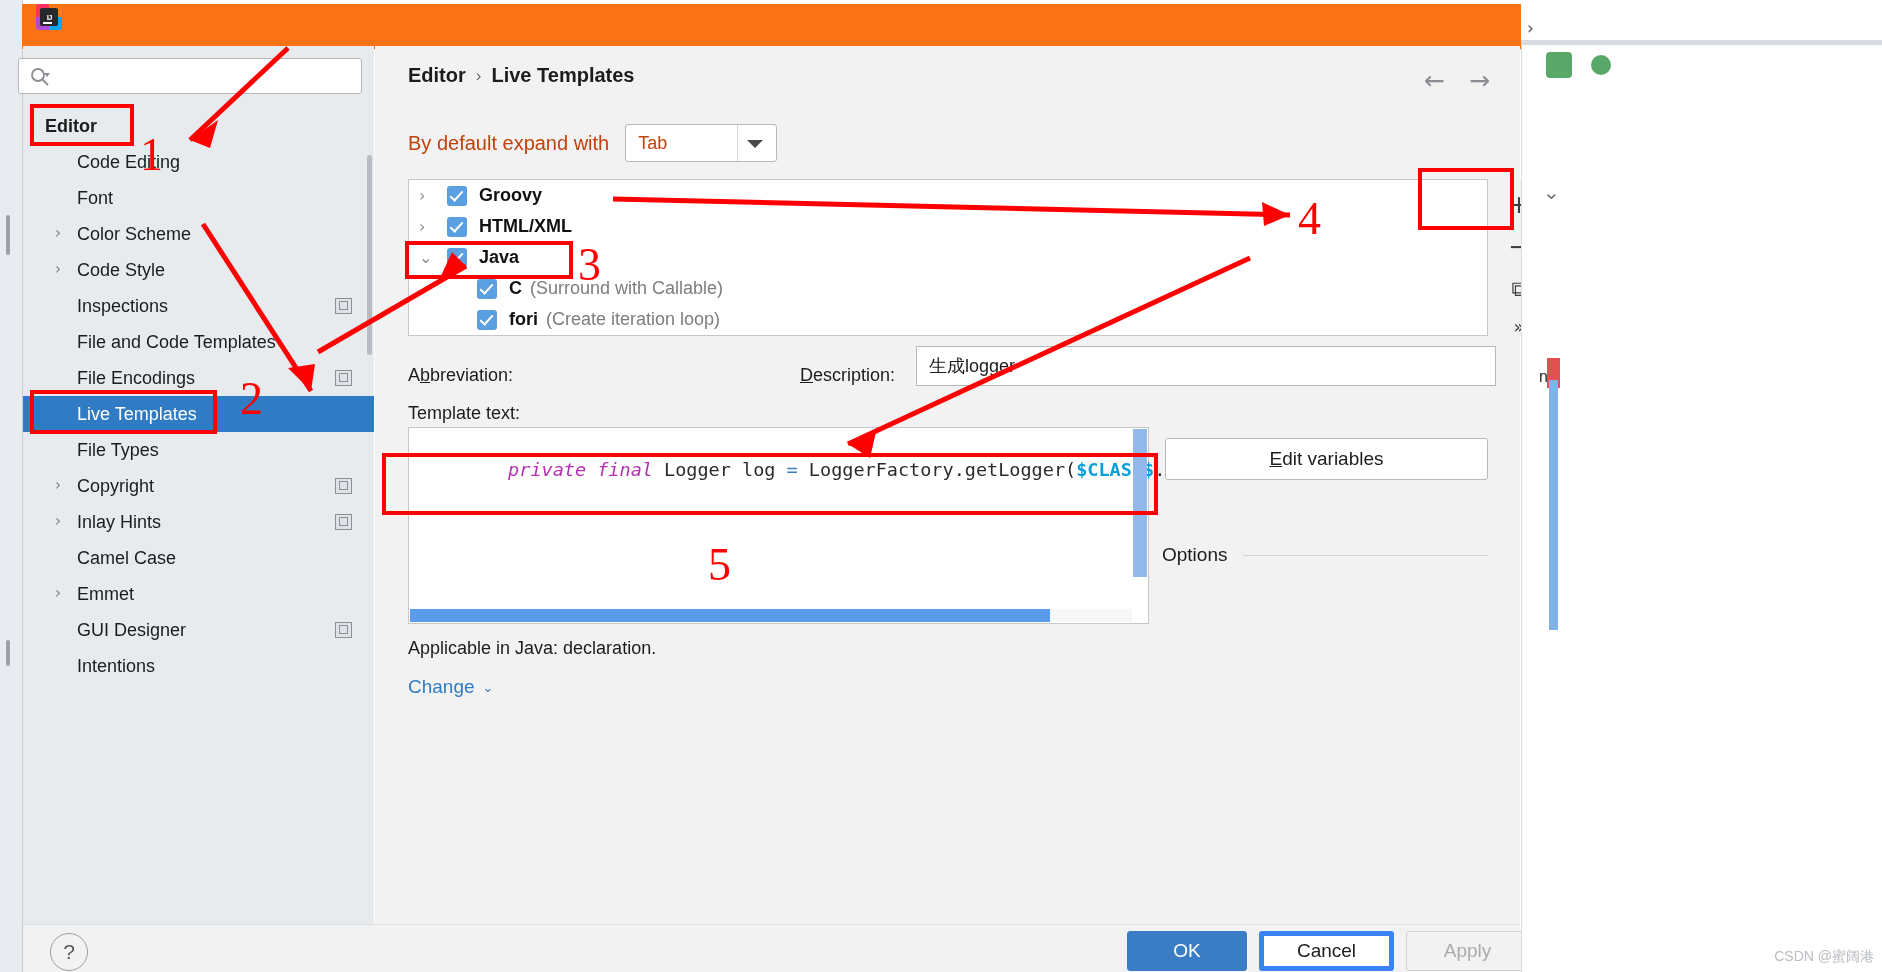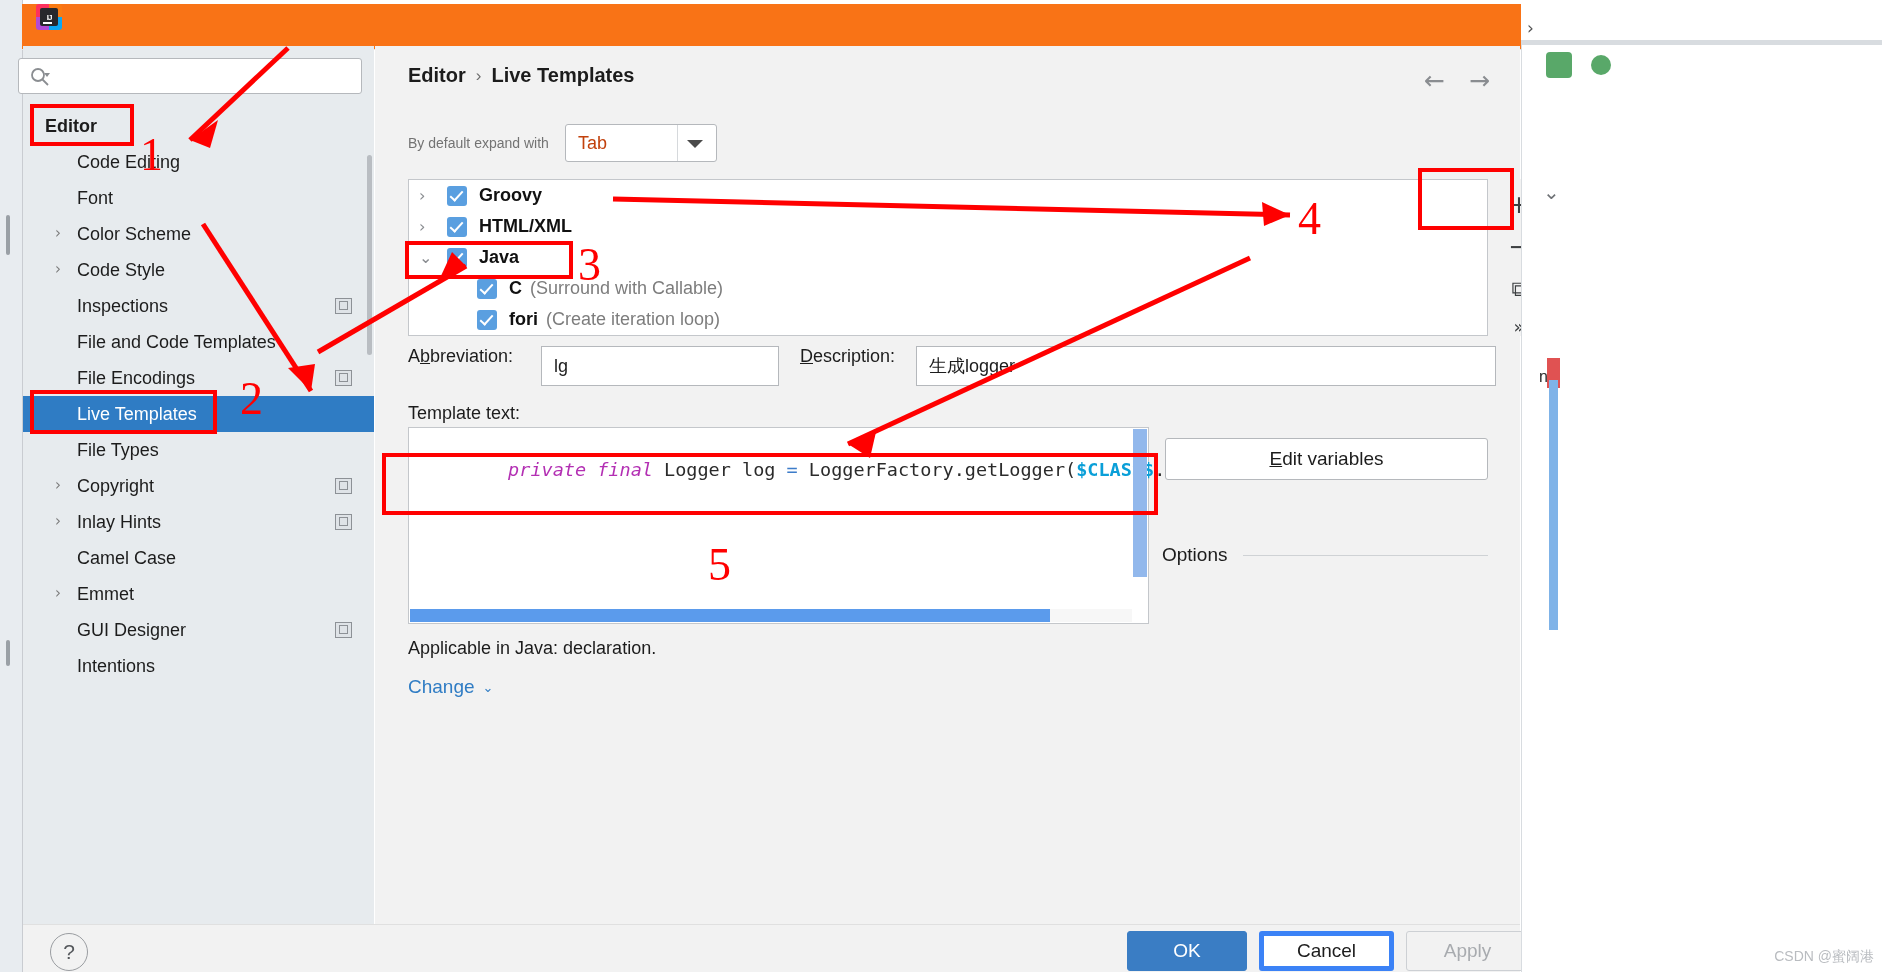--- a/index.html
+++ b/index.html
@@ -39,21 +39,21 @@
 
   
   .main{position:absolute;left:375px;top:46px;width:1145px;height:878px;background:#f2f2f2;}
   .breadcrumb{position:absolute;left:33px;top:18px;font-size:20px;color:#1c1c1c;display:flex;align-items:center;gap:10px;}
   .breadcrumb .b1{font-weight:bold;}
   .breadcrumb .sep{color:#6e6e6e;font-size:17px;}
   .breadcrumb .b2{font-weight:bold;}
   .nav-arrows{position:absolute;right:30px;top:20px;display:flex;gap:24px;color:#8a8d91;font-size:25px;font-family:"DejaVu Sans",sans-serif;}
 
   .expandrow{position:absolute;left:33px;top:78px;display:flex;align-items:center;}
-  .expandrow .lab{font-size:14px;color:#737373;}
+  .expandrow .lab{font-size:20px;color:#c2410c;}
   .combo{margin-left:16px;width:152px;height:38px;background:#ffffff;border:1px solid #b5b8bc;border-radius:3px;position:relative;box-sizing:border-box;display:flex;align-items:center;}
   .combo .val{margin-left:12px;font-size:18px;color:#c2410c;}
   .combo .caret{position:absolute;right:13px;top:15px;width:0;height:0;border-left:8px solid transparent;border-right:8px solid transparent;border-top:8px solid #4a4a4a;}
   .combo .divline{position:absolute;right:38px;top:0;bottom:0;width:1px;background:#d6d9dc;}
 
   
   .tplbox{position:absolute;left:33px;top:133px;width:1080px;height:157px;background:#ffffff;border:1px solid #c4c7cb;box-sizing:border-box;}
   .tplrow{height:31px;display:flex;align-items:center;position:relative;font-size:18px;color:#111;}
   .tplrow .tw{position:absolute;left:10px;top:8px;width:16px;height:16px;color:#8a8d91;font-size:16px;line-height:16px;font-family:"DejaVu Sans",sans-serif;}
   .cb{width:20px;height:20px;border-radius:3px;box-sizing:border-box;position:relative;flex:none;}
@@ -64,21 +64,21 @@
   .tplrow.lvl1{padding-left:38px;}
   .tplrow.lvl2{padding-left:68px;}
   .tplrow.lvl2 .name{font-weight:bold;}
 
   
   .tplside{position:absolute;left:1113px;top:133px;width:60px;height:157px;background:#f2f2f2;}
   .tplside .btn{position:absolute;color:#3c3f41;font-size:25px;text-align:center;width:34px;line-height:34px;cursor:pointer;font-family:"DejaVu Sans",sans-serif;}
 
   
   .fieldrow{position:absolute;top:300px;left:33px;width:1090px;height:40px;}
-  .flabel{font-size:18px;color:#1c1c1c;position:absolute;top:0;}
+  .flabel{font-size:18px;color:#1c1c1c;position:absolute;top:19px;}
   .ftext{position:absolute;top:0;height:40px;background:#ffffff;border:1px solid #b5b8bc;box-sizing:border-box;display:flex;align-items:center;}
   .ftext span{margin-left:12px;font-size:18px;color:#1c1c1c;}
   .u{text-decoration:underline;}
 
   .tmplabel{position:absolute;left:33px;top:357px;font-size:18px;color:#1c1c1c;}
 
   
   .editor{position:absolute;left:33px;top:381px;width:741px;height:197px;background:#ffffff;border:1px solid #c4c7cb;box-sizing:border-box;}
   .codeline{position:absolute;left:10px;top:10px;font-family:"DejaVu Sans Mono",monospace;font-size:18.5px;white-space:pre;}
   .kw{color:#b32fb3;font-style:italic;}
@@ -285,23 +285,20 @@
 
     <div class="tplside">
       <div class="btn" style="left:14px;top:6px;">+</div>
       <div class="btn" style="left:14px;top:48px;">−</div>
       <div class="btn" style="left:14px;top:90px;font-size:21px;">⧉</div>
       <div class="btn" style="left:14px;top:128px;font-size:18px;">»</div>
     </div>
 
     <div class="fieldrow">
       <span class="flabel" style="left:0;"><span>A</span><span class="u">b</span><span>breviation:</span></span>
-      <div class="ftext" style="left:133px;width:238px;">
-        <span>lg</span>
-      </div>
       <span class="flabel" style="left:392px;"><span class="u">D</span><span>escription:</span></span>
       <div class="ftext" style="left:508px;width:580px;">
         <span>生成logger</span>
       </div>
     </div>
 
     <div class="tmplabel">Template text:</div>
 
     <div class="editor">
       <div class="codeline">

